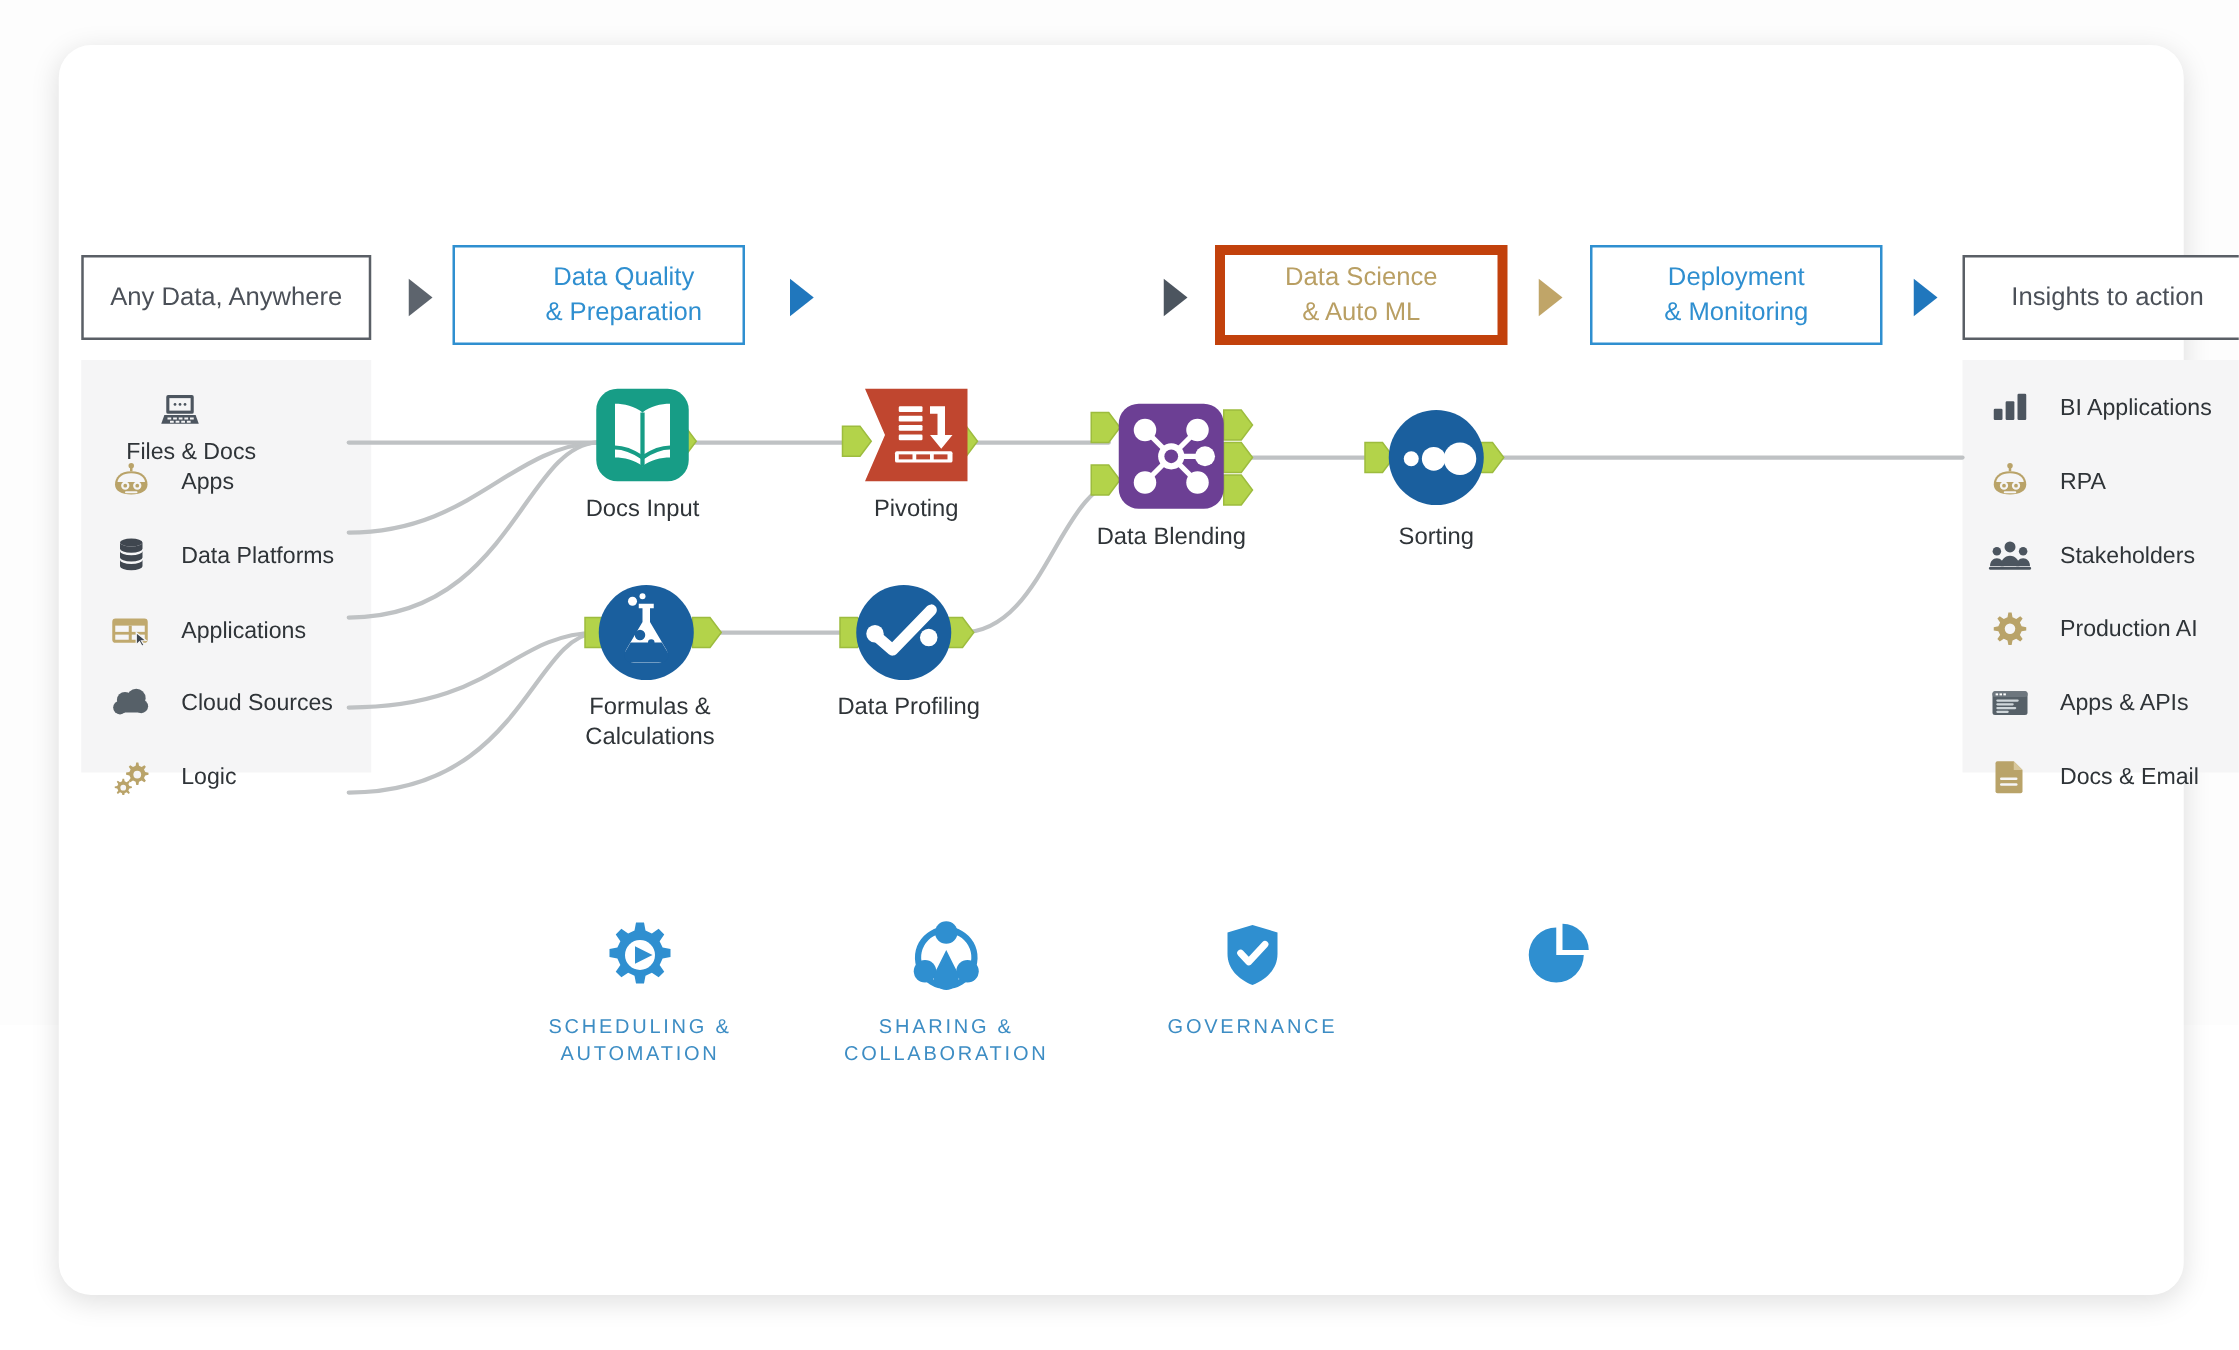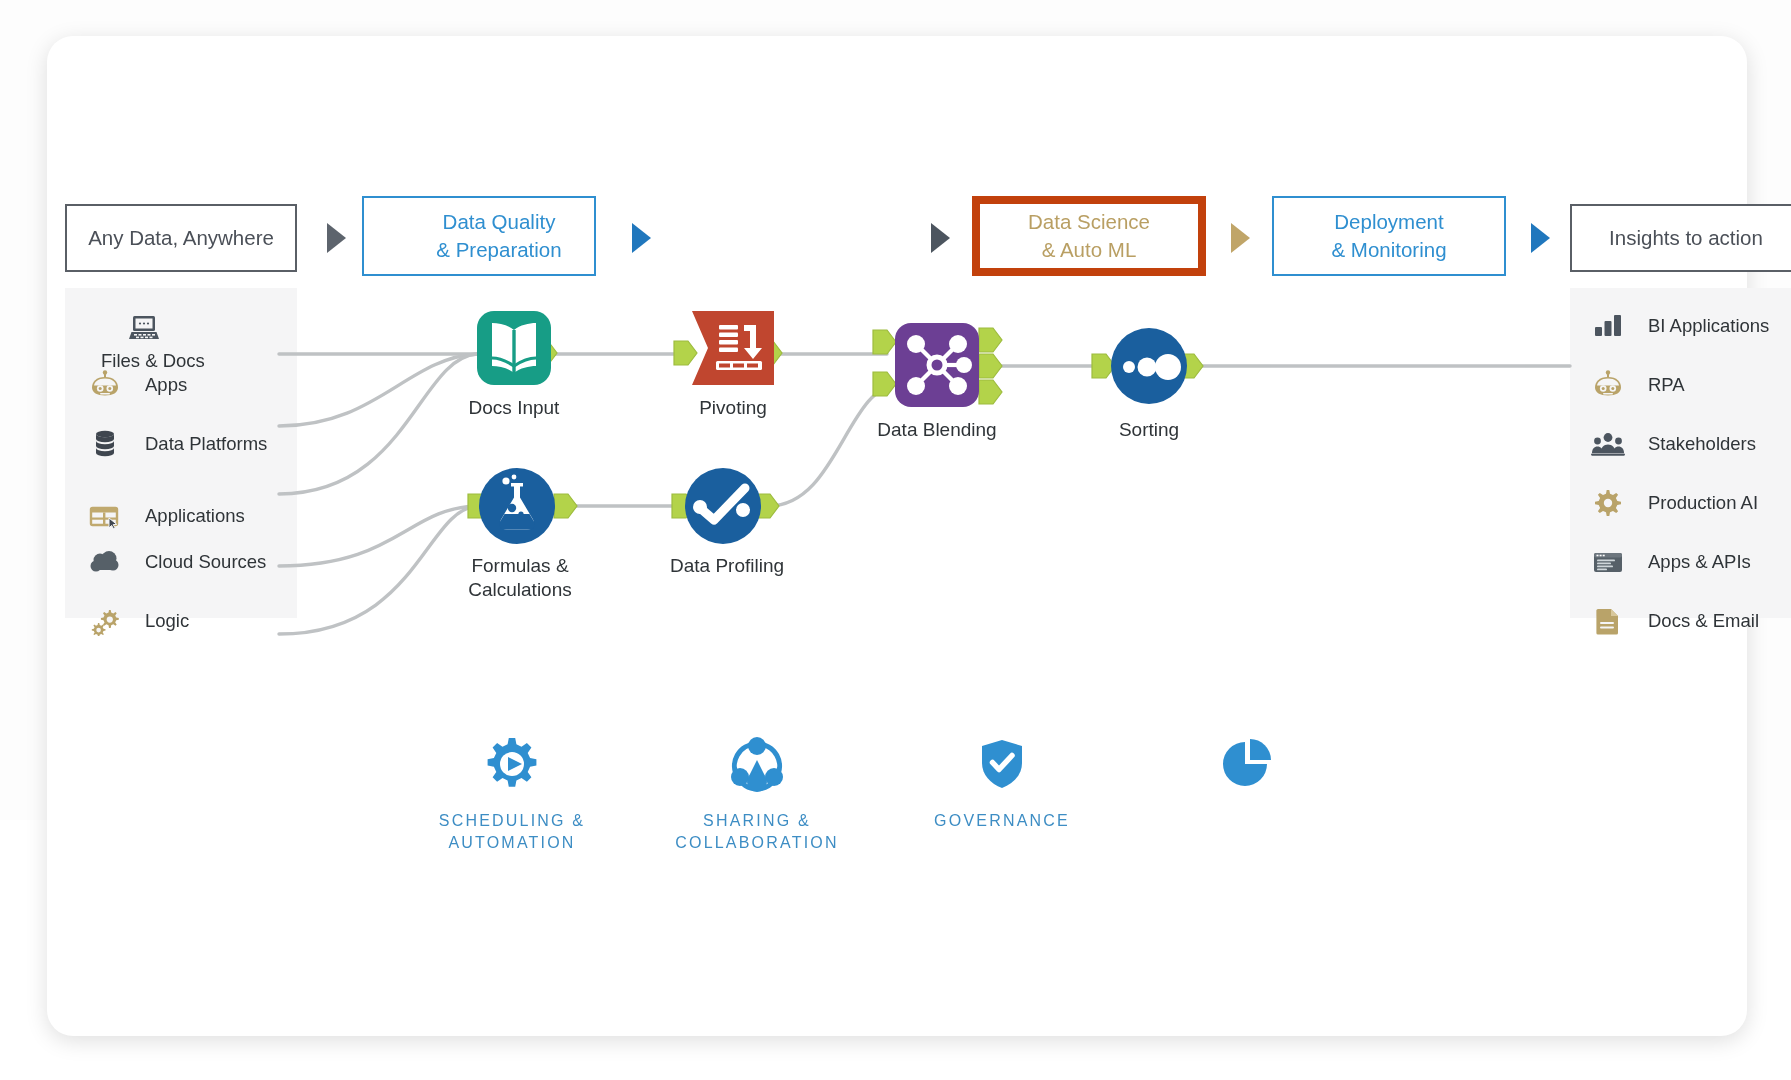--- a/index.html
+++ b/index.html
@@ -158,21 +158,21 @@
             <ellipse cx="17" cy="5" rx="9" ry="3.2"></ellipse>
             <path d="M8 5 v5 a9 3.2 0 0 0 18 0 v-5 a9 3.2 0 0 1 -18 0 z"></path>
             <path d="M8 12 v5 a9 3.2 0 0 0 18 0 v-5 a9 3.2 0 0 1 -18 0 z"></path>
             <path d="M8 19 v5 a9 3.2 0 0 0 18 0 v-5 a9 3.2 0 0 1 -18 0 z"></path>
           </g>
         </svg>
       </span>
       <span class="lbl">Data Platforms</span>
     </div>
 
-    <div class="panel-row" style="left:18px;top:208px;">
+    <div class="panel-row" style="left:18px;top:196px;">
       <span class="ico">
         <svg width="34" height="30" viewBox="0 0 34 30">
           <rect x="3" y="7" width="26" height="17" rx="1.5" fill="none" stroke="#c0a96e" stroke-width="2.4"></rect>
           <rect x="3" y="7" width="26" height="4.5" fill="#c0a96e"></rect>
           <rect x="15" y="11.5" width="2.4" height="12.5" fill="#c0a96e"></rect>
           <rect x="3" y="16.5" width="26" height="2.2" fill="#c0a96e"></rect>
           <path d="M21 17 L21 27 L23.6 24.4 L25.6 28 L27.2 27 L25.2 23.6 L28.8 23.4 Z" fill="#3f464f" stroke="#f5f5f6" stroke-width="1"></path>
         </svg>
       </span>
       <span class="lbl">Applications</span>

